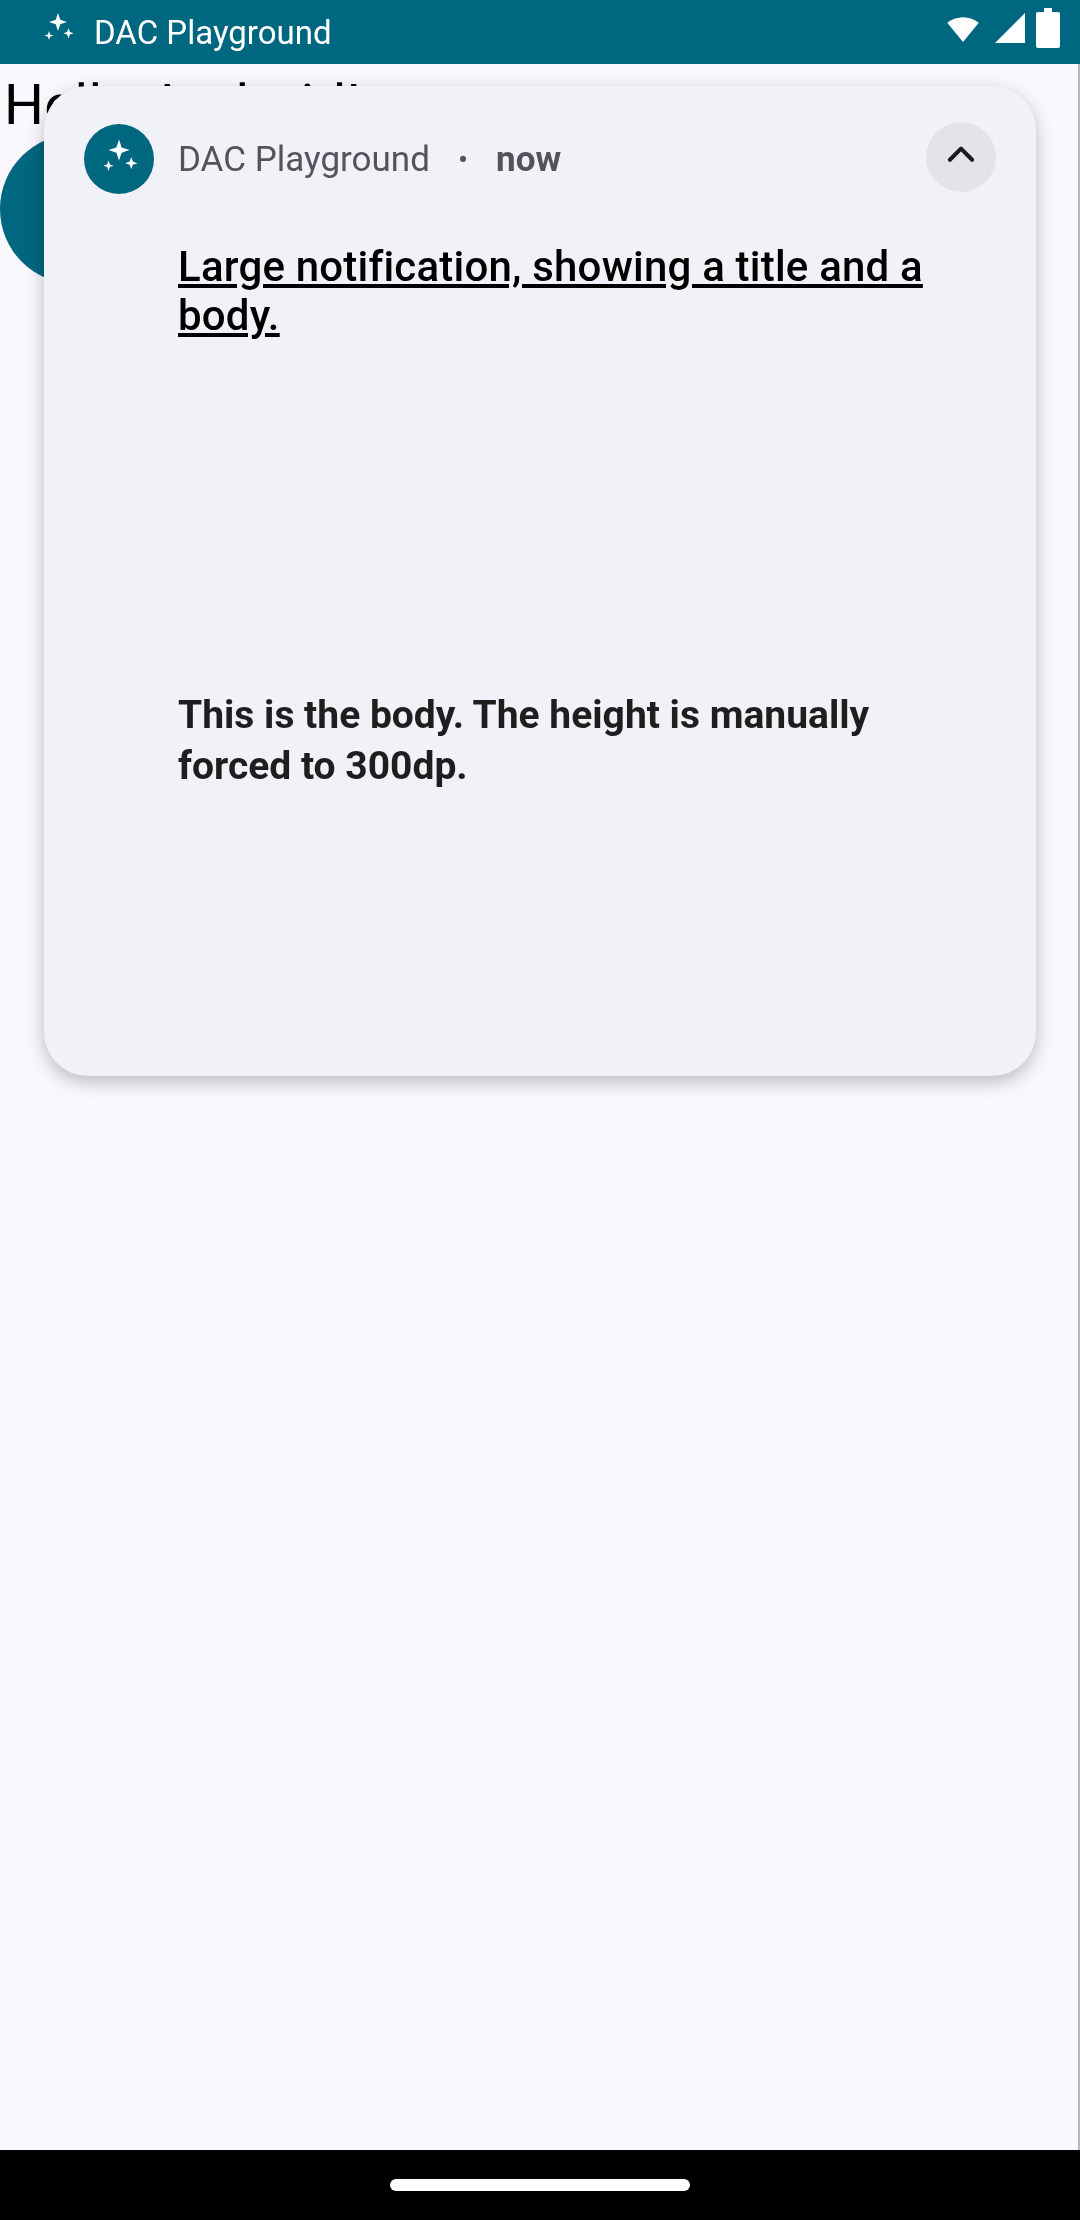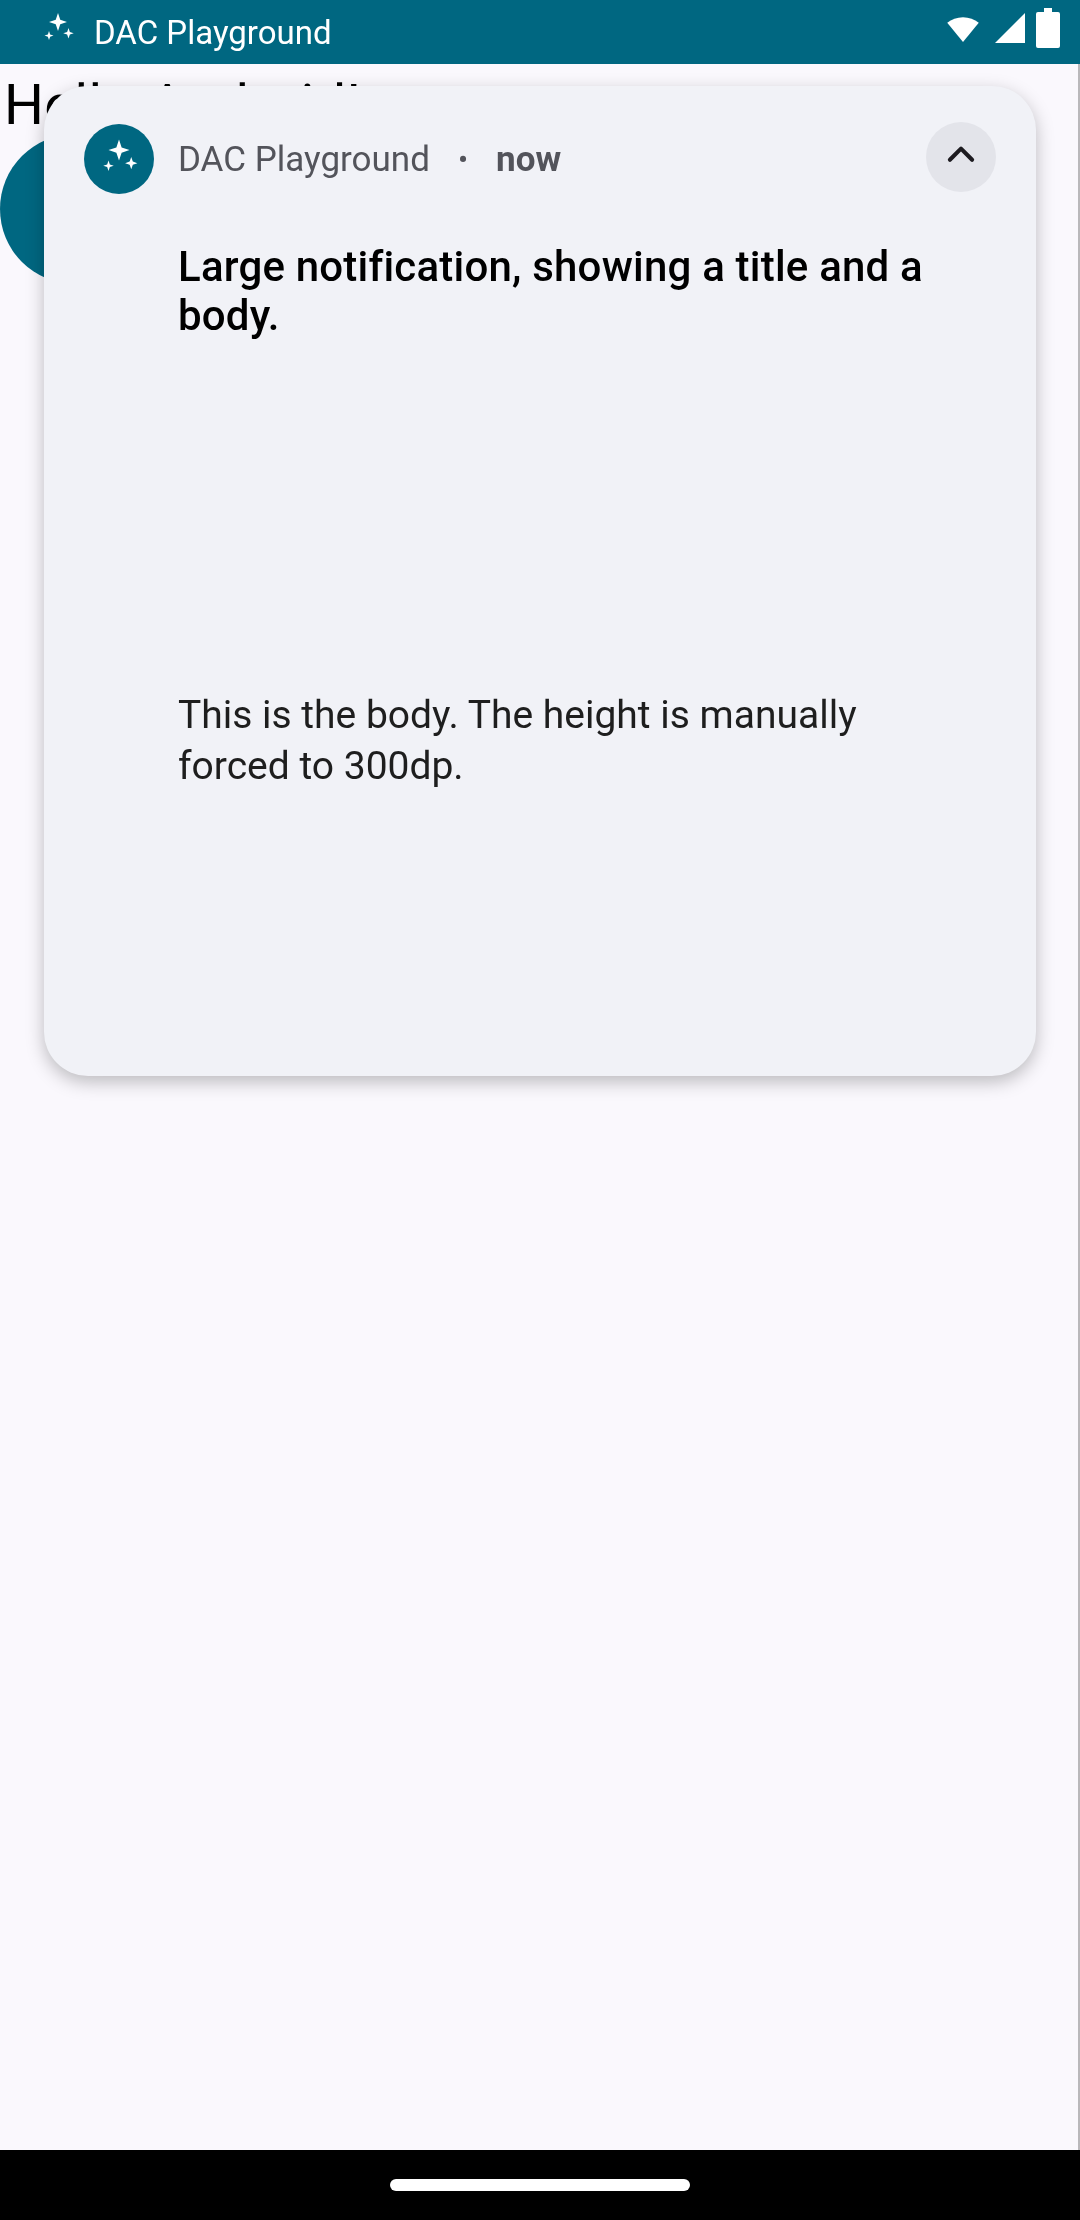--- a/index.html
+++ b/index.html
@@ -125,29 +125,31 @@
     justify-content: center;
   }
 
   .notif-title {
     margin-top: 48px;
     margin-left: 94px;
     font-size: 42px;
     font-weight: 550;
     color: #000;
     letter-spacing: 0.2px;
+    text-decoration: underline;
   }
 
   .notif-body {
     margin-top: 350px;
     margin-left: 94px;
     margin-right: 20px;
     font-size: 39px;
     color: #1e1e1e;
     line-height: 1.32;
+    font-weight: bold;
   }
 
   
   .nav-bar {
     position: absolute;
     left: 0;
     right: 0;
     bottom: 0;
     height: 70px;
     background: #000;

